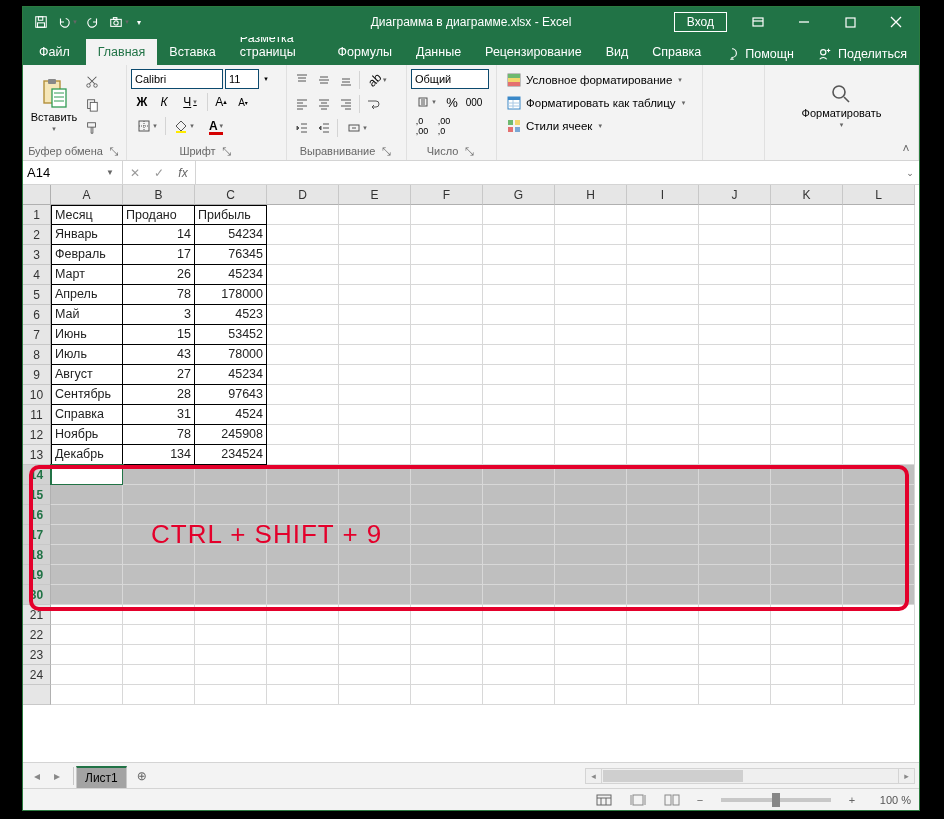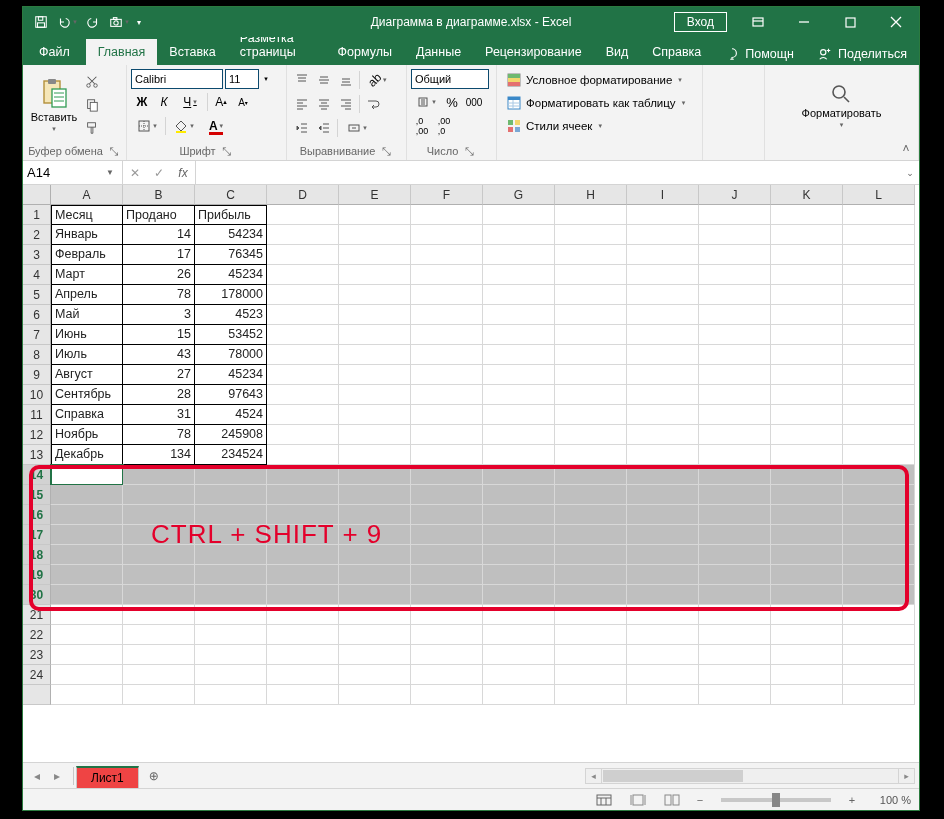--- a/index.html
+++ b/index.html
@@ -65,21 +65,21 @@
 .r { text-align: right; }
 .activecell { background: #fff !important; outline: 2px solid #217346; outline-offset: -1px; }
 .redbox { position: absolute; border: 4px solid #e4002b; border-radius: 10px; pointer-events: none; }
 .anno { position: absolute; color: #e4002b; font-size: 26px; font-family: Arial, sans-serif; letter-spacing: 1px; pointer-events: none; }
 
 
 .stbar { height: 26px; border-top: 1px solid #d4d4d4; background: #f3f3f3; display: flex; align-items: center; }
 .stbar .nav { display: flex; padding: 0 4px; gap: 0; }
 .stbar .nav .nb { width: 20px; height: 20px; display: flex; align-items: center; justify-content: center; color: #888; cursor: pointer; }
 .stbar .sep { width: 1px; height: 18px; background: #c8c8c8; margin: 0 2px; }
-.stbar .stab { background: #ef4444; border: 1px solid #c8c8c8; border-bottom: none; padding: 3px 14px; font-size: 12px; border-top: 2px solid #217346; cursor: pointer; margin-top: 2px; }
+.stbar .stab { background: #a3a3a3; border: 1px solid #c8c8c8; border-bottom: none; padding: 3px 8px; font-size: 12px; border-top: 2px solid #217346; cursor: pointer; margin-top: 2px; }
 .stbar .add { width: 22px; height: 22px; display: flex; align-items: center; justify-content: center; cursor: pointer; color: #666; border: 1px solid transparent; border-radius: 50%; margin-left: 4px; }
 .stbar .hscroll { margin-left: auto; width: 330px; height: 16px; background: #efefef; border: 1px solid #d4d4d4; position: relative; margin-right: 4px; }
 .stbar .hscroll .l, .stbar .hscroll .r { position: absolute; width: 16px; height: 14px; top: 0; display: flex; align-items: center; justify-content: center; color: #888; cursor: pointer; font-size: 9px; }
 .stbar .hscroll .l { left: 0; border-right: 1px solid #d4d4d4; }
 .stbar .hscroll .r { right: 0; border-left: 1px solid #d4d4d4; }
 .stbar .hscroll .thumb { position: absolute; left: 17px; width: 140px; top: 1px; height: 12px; background: #cfcfcf; cursor: pointer; }
 
 
 .status { height: 22px; background: #f3f3f3; border-top: 1px solid #d4d4d4; display: flex; align-items: center; font-size: 11px; color: #555; padding: 0 8px; gap: 8px; }
 .status .spacer { flex: 1; }

